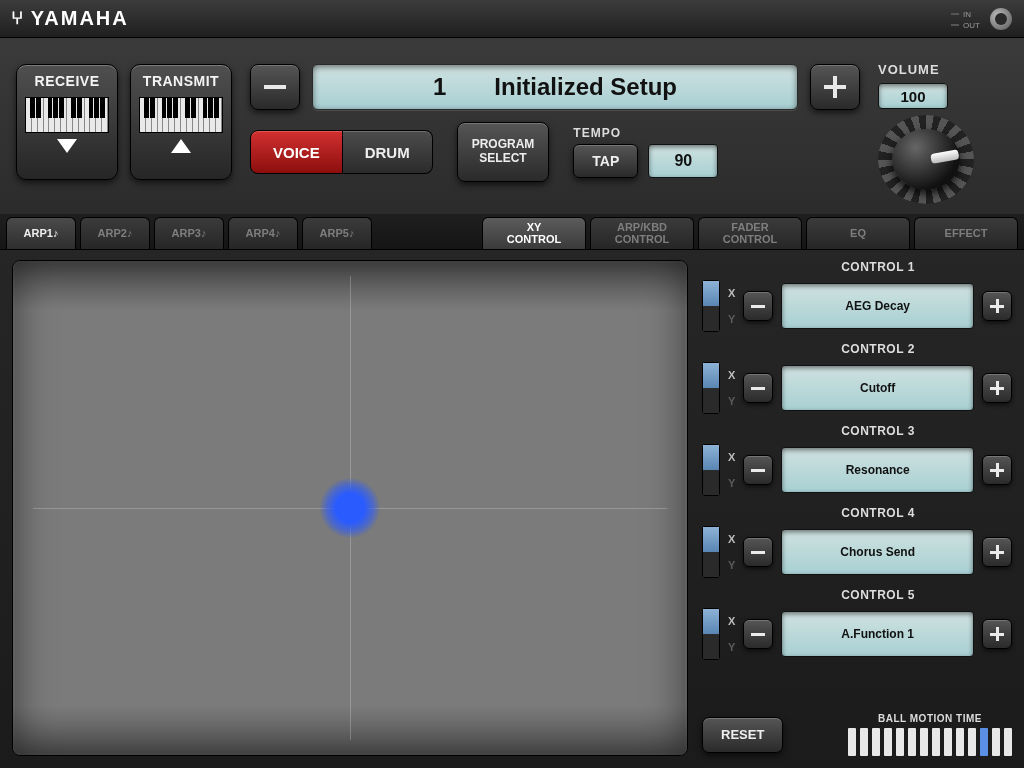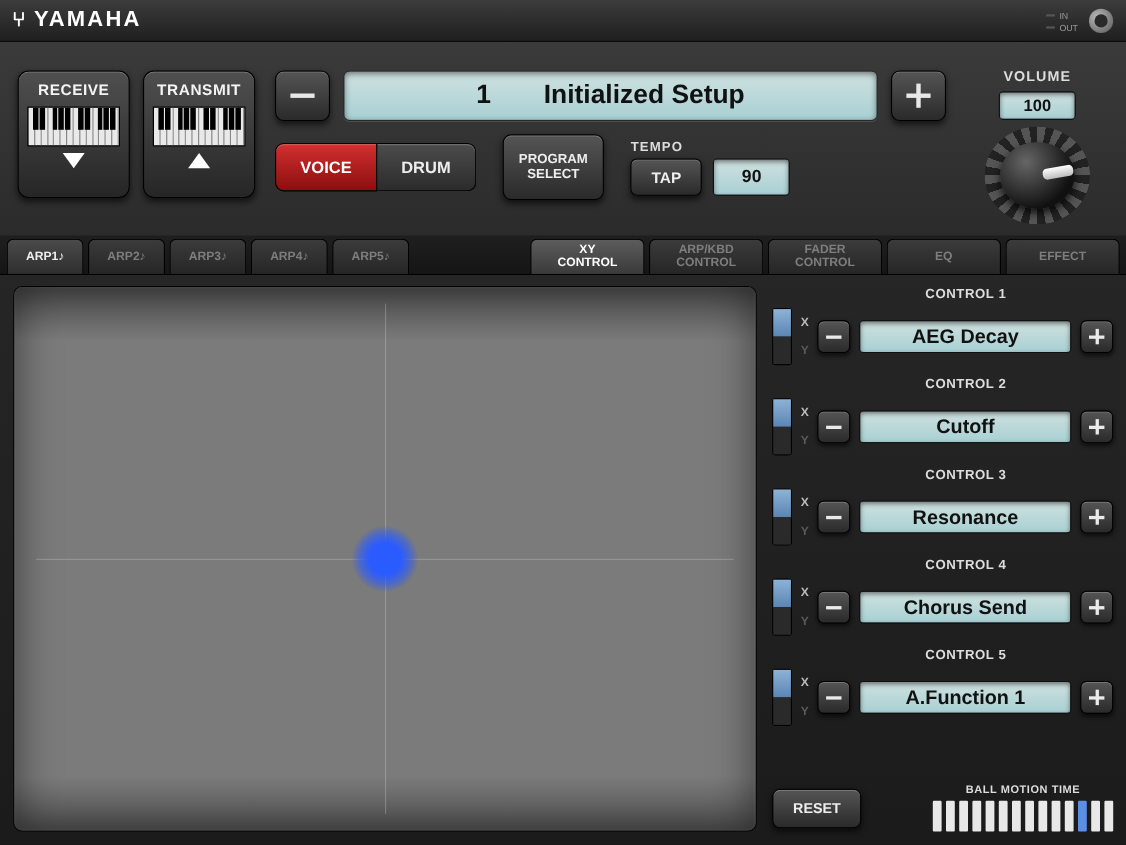--- a/index.html
+++ b/index.html
@@ -46,21 +46,21 @@
   .seg .seg-btn.active { background:linear-gradient(#d23030,#8c0e0e); color:#fff; }
   .seg .seg-btn:first-child { border-radius:8px 0 0 8px; }
   .seg .seg-btn:last-child  { border-radius:0 8px 8px 0; border-left:0; }
   .prog-btn { height:60px; padding:4px 14px; border-radius:8px; background:linear-gradient(#555,#2a2a2a); border:1px solid #000; box-shadow:inset 0 1px 0 rgba(255,255,255,.2),0 3px 6px rgba(0,0,0,.6); color:#eee; font-size:12px; font-weight:700; line-height:1.15; text-align:center; display:flex; flex-direction:column; justify-content:center; }
   .tempo-block { display:flex; flex-direction:column; align-items:flex-start; gap:4px; }
   .tempo-label { font-size:12px; font-weight:700; color:#ddd; letter-spacing:1px; }
   .tempo-row { display:flex; gap:10px; }
   .tap-btn { height:34px; padding:0 18px; border-radius:6px; background:linear-gradient(#555,#2a2a2a); border:1px solid #000; box-shadow:inset 0 1px 0 rgba(255,255,255,.2),0 3px 6px rgba(0,0,0,.6); color:#eee; font-weight:700; display:flex; align-items:center; font-size:14px; }
   .tempo-disp { height:34px; width:70px; border-radius:4px; background:linear-gradient(#cfe1e0,#a8d0d3); border:1px solid #111; box-shadow:inset 0 2px 5px rgba(0,0,0,.5); display:flex; align-items:center; justify-content:center; color:#111; font-weight:700; font-size:16px; }
 
-  .vol-col { width:130px; display:flex; flex-direction:column; align-items:center; gap:6px; margin-top:-2px; }
+  .vol-col { width:130px; display:flex; flex-direction:column; gap:6px; margin-top:-2px; }
   .vol-label { font-size:13px; font-weight:700; letter-spacing:1px; }
   .vol-disp { height:28px; width:70px; border-radius:4px; background:linear-gradient(#cfe1e0,#a8d0d3); border:1px solid #111; box-shadow:inset 0 2px 5px rgba(0,0,0,.5); display:flex; align-items:center; justify-content:center; color:#111; font-weight:700; font-size:15px; }
   .knob-wrap { width:96px; height:96px; position:relative; }
   .knob-ring { position:absolute; inset:0; border-radius:50%; background:radial-gradient(circle at 50% 45%,#1a1a1a 0 52%,transparent 54%); }
   .knob-ring::before { content:""; position:absolute; inset:0; border-radius:50%; background:conic-gradient(#555 0 10deg,#222 10deg 20deg,#555 20deg 30deg,#222 30deg 40deg,#555 40deg 50deg,#222 50deg 60deg,#555 60deg 70deg,#222 70deg 80deg,#555 80deg 90deg,#222 90deg 100deg,#555 100deg 110deg,#222 110deg 120deg,#555 120deg 130deg,#222 130deg 140deg,#555 140deg 150deg,#222 150deg 160deg,#555 160deg 170deg,#222 170deg 180deg,#555 180deg 190deg,#222 190deg 200deg,#555 200deg 210deg,#222 210deg 220deg,#555 220deg 230deg,#222 230deg 240deg,#555 240deg 250deg,#222 250deg 260deg,#555 260deg 270deg,#222 270deg 280deg,#555 280deg 290deg,#222 290deg 300deg,#555 300deg 310deg,#222 310deg 320deg,#555 320deg 330deg,#222 330deg 340deg,#555 340deg 350deg,#222 350deg 360deg); -webkit-mask:radial-gradient(circle,transparent 0 44%,#000 46% 100%); mask:radial-gradient(circle,transparent 0 44%,#000 46% 100%); }
   .knob-body { position:absolute; inset:14px; border-radius:50%; background:radial-gradient(circle at 35% 30%,#666,#111 70%); box-shadow:0 4px 8px rgba(0,0,0,.8); }
   .knob-ptr { position:absolute; left:50%; top:50%; width:28px; height:10px; background:linear-gradient(#fff,#bbb); border-radius:4px; transform-origin:0 50%; transform:rotate(-10deg) translate(6px,-5px); }
 
   
   .tabs { height:36px; display:flex; align-items:flex-end; padding:0 6px; gap:4px; border-bottom:1px solid #000; background:linear-gradient(#1f1f1f,#151515); }
@@ -88,21 +88,21 @@
   .ctrl-row { display:flex; align-items:center; gap:8px; }
   .xy-ind { width:18px; height:52px; border-radius:3px; background:linear-gradient(#1d1d1d,#0f0f0f); border:1px solid #000; display:flex; flex-direction:column; }
   .xy-ind .half { flex:1; display:flex; align-items:center; justify-content:center; }
   .xy-ind .on  { background:linear-gradient(#8db2d6,#5a86b4); }
   .xy-ind .off { background:#2a2a2a; }
   .xy-lbls { display:flex; flex-direction:column; justify-content:space-around; height:52px; font-size:11px; font-weight:700; color:#bdbdbd; }
   .xy-lbls .dim { color:#5b5b5b; }
   .sm-pm { width:30px; height:30px; border-radius:6px; background:linear-gradient(#555,#2a2a2a); border:1px solid #000; box-shadow:inset 0 1px 0 rgba(255,255,255,.2),0 2px 4px rgba(0,0,0,.6); display:flex; align-items:center; justify-content:center; }
   .sm-pm .g { width:14px; height:3px; background:#eaeaea; position:relative; }
   .sm-pm .g.plus::after { content:""; position:absolute; left:5.5px; top:-5.5px; width:3px; height:14px; background:#eaeaea; }
-  .ctrl-disp { flex:1; height:30px; border-radius:4px; background:linear-gradient(#cfe1e0,#a8d0d3); border:1px solid #111; box-shadow:inset 0 2px 5px rgba(0,0,0,.5); display:flex; align-items:center; justify-content:center; color:#111; font-weight:700; font-size:18px; }
+  .ctrl-disp { flex:1; height:46px; border-radius:4px; background:linear-gradient(#cfe1e0,#a8d0d3); border:1px solid #111; box-shadow:inset 0 2px 5px rgba(0,0,0,.5); display:flex; align-items:center; justify-content:center; color:#111; font-weight:700; font-size:12px; }
 
   .bottom-row { display:flex; align-items:center; justify-content:space-between; margin-top:auto; gap:14px; }
   .reset-btn { height:36px; padding:0 18px; border-radius:7px; background:linear-gradient(#555,#2a2a2a); border:1px solid #000; box-shadow:inset 0 1px 0 rgba(255,255,255,.2),0 3px 6px rgba(0,0,0,.6); color:#eee; font-weight:700; font-size:13px; display:flex; align-items:center; }
   .bmt { display:flex; flex-direction:column; align-items:center; gap:4px; }
   .bmt-label { font-size:10px; font-weight:700; letter-spacing:.5px; color:#ddd; }
   .bmt-bars { display:flex; gap:4px; }
   .bmt-bars .bar { width:8px; height:28px; background:#e8e8e8; border-radius:1px; }
   .bmt-bars .bar.hl { background:#5b8fe6; }
 
 </style>

